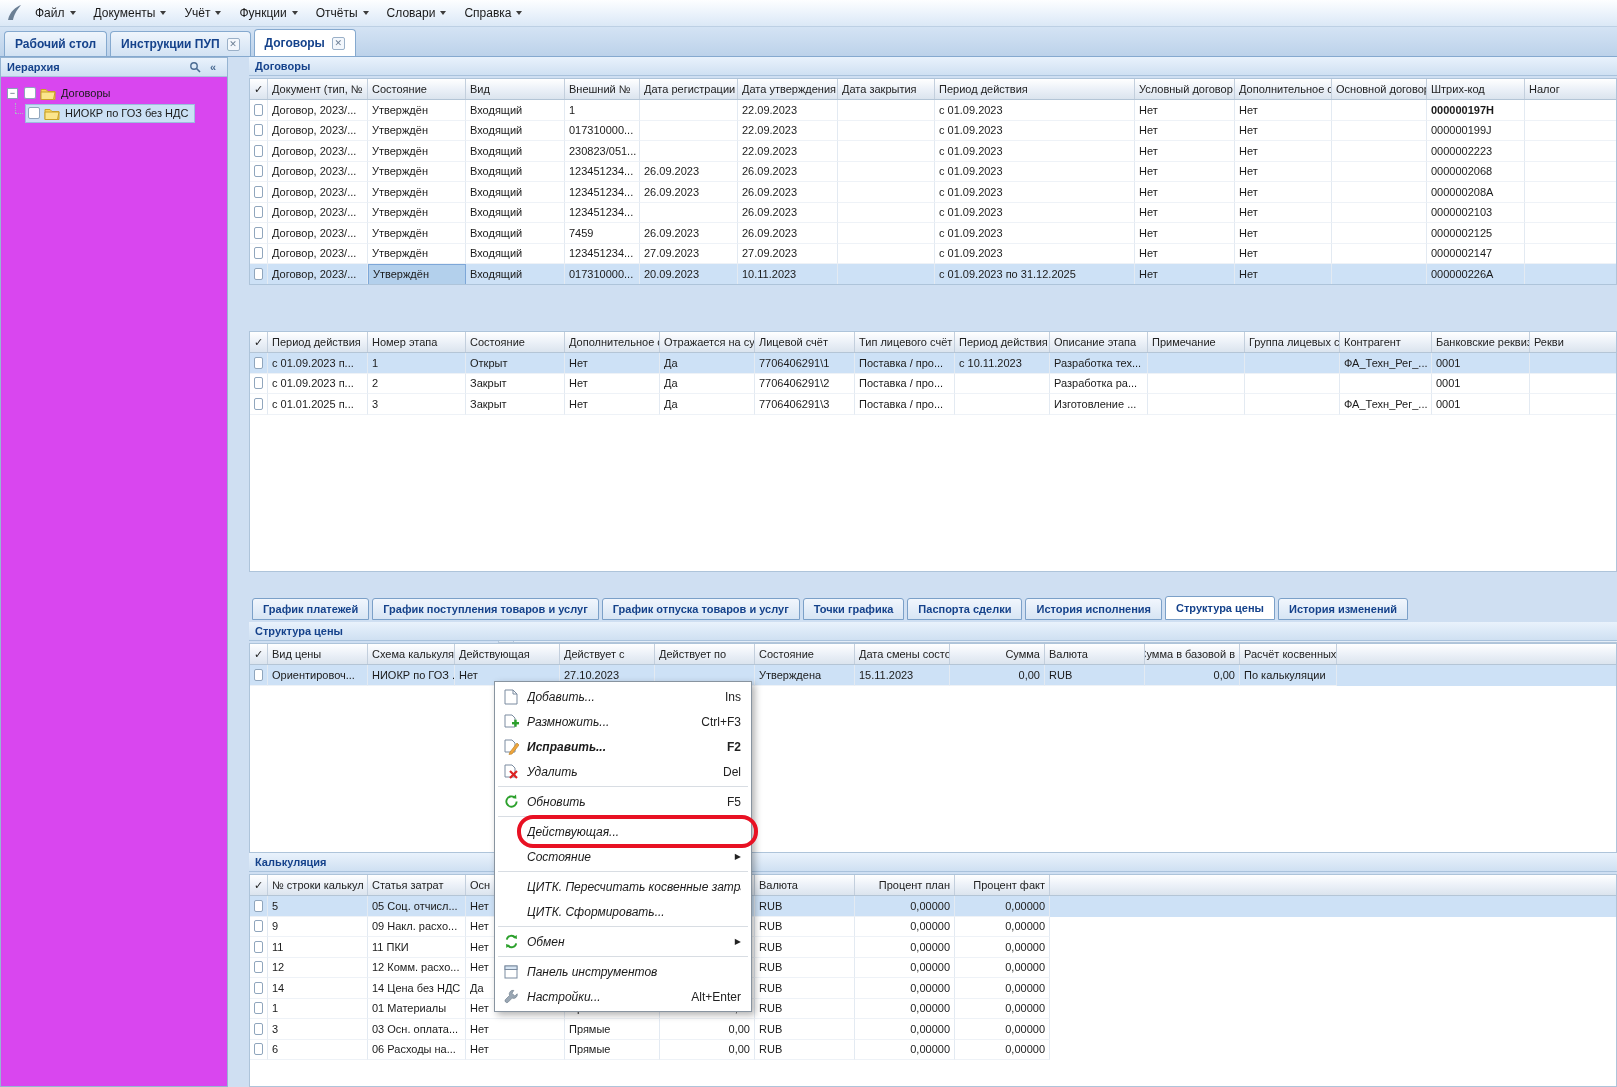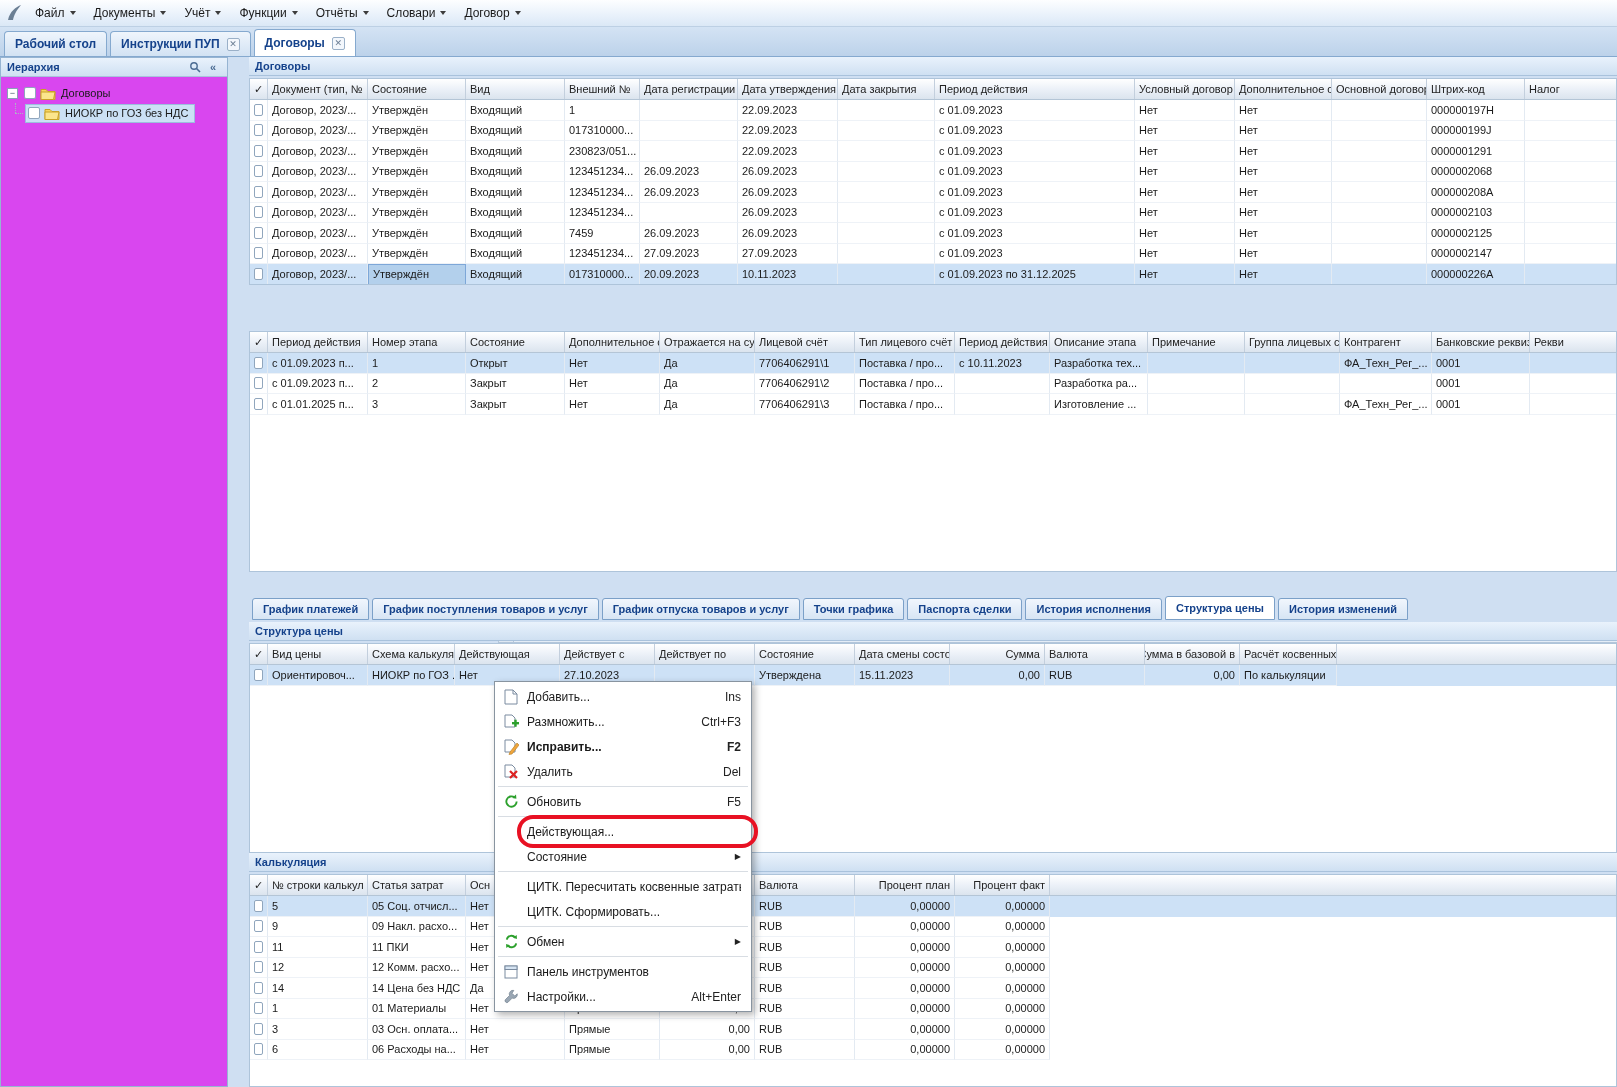--- a/index.html
+++ b/index.html
@@ -72,21 +72,21 @@
   .subtab{height:22px;display:flex;align-items:center;padding:0 10px;border:1px solid #7ba0c8;
     border-radius:3px 3px 0 0;background:linear-gradient(#f1f6fd,#d7e5f4);
     color:#15428b;font-weight:bold;font-size:11px;white-space:nowrap;}
   .subtab.active{background:#fff;height:24px;}
   
   .ctx{position:absolute;left:494px;top:681px;width:258px;background:#fff;border:1px solid #8894a0;
     box-shadow:3px 3px 7px rgba(0,0,0,.3);padding:2px;z-index:60;font-size:12px;}
   .ctx-item{position:relative;display:flex;align-items:center;height:25px;padding:0 8px 0 4px;}
   .ctx-item.bold{font-weight:bold;}
   .ctx-icon{width:20px;display:flex;align-items:center;justify-content:center;margin-right:6px;flex:none;}
-  .ctx-label{flex:1;white-space:nowrap;overflow:hidden;}
+  .ctx-label{flex:1;white-space:nowrap;overflow:hidden;font-style:italic;}
   .ctx-short{margin-left:12px;color:#222;}
   .ctx-arrow{margin-left:12px;font-size:8px;color:#222;}
   .ctx-sep{height:1px;background:#d8dde3;margin:2px 1px;}
   .red-oval{position:absolute;left:20px;right:-9px;top:-4px;bottom:-4px;
     border:4px solid #e81123;border-radius:16px;pointer-events:none;}
 </style>
 </head>
 <body>
 
 <div class="menubar">
@@ -114,21 +114,21 @@
       </div>
       <div class="menubar-item">
         <span>Отчёты</span>
         <span class="caret"></span>
       </div>
       <div class="menubar-item">
         <span>Словари</span>
         <span class="caret"></span>
       </div>
       <div class="menubar-item">
-        <span>Договор</span>
+        <span>Справка</span>
         <span class="caret"></span>
       </div>
     </div>
 </div>
 
 <div class="tabbar">
   <div style="display:flex;align-items:flex-end;gap:3px;height:100%;">
       <div class="tab">
         <span>Рабочий стол</span>
       </div>
@@ -218,21 +218,21 @@
           <div class="g-cell" style="width: 98px;">Утверждён</div>
           <div class="g-cell" style="width: 99px;">Входящий</div>
           <div class="g-cell" style="width: 75px;">1</div>
           <div class="g-cell" style="width: 98px;"></div>
           <div class="g-cell" style="width: 100px;">22.09.2023</div>
           <div class="g-cell" style="width: 97px;"></div>
           <div class="g-cell" style="width: 200px;">с 01.09.2023</div>
           <div class="g-cell" style="width: 100px;">Нет</div>
           <div class="g-cell" style="width: 97px;">Нет</div>
           <div class="g-cell" style="width: 95px;"></div>
-          <div class="g-cell" style="width: 98px;">000000197Н</div>
+          <div class="g-cell" style="width: 98px; font-weight: bold;">000000197Н</div>
           <div class="g-cell" style="width: 130px;"></div>
         </div>
         <div class="g-row">
           <div class="g-cell chkcell" style="width: 18px;">
             <div class="chk"></div>
           </div>
           <div class="g-cell" style="width: 100px;">Договор, 2023/...</div>
           <div class="g-cell" style="width: 98px;">Утверждён</div>
           <div class="g-cell" style="width: 99px;">Входящий</div>
           <div class="g-cell" style="width: 75px;">017310000...</div>
@@ -254,21 +254,21 @@
           <div class="g-cell" style="width: 98px;">Утверждён</div>
           <div class="g-cell" style="width: 99px;">Входящий</div>
           <div class="g-cell" style="width: 75px;">230823/051...</div>
           <div class="g-cell" style="width: 98px;"></div>
           <div class="g-cell" style="width: 100px;">22.09.2023</div>
           <div class="g-cell" style="width: 97px;"></div>
           <div class="g-cell" style="width: 200px;">с 01.09.2023</div>
           <div class="g-cell" style="width: 100px;">Нет</div>
           <div class="g-cell" style="width: 97px;">Нет</div>
           <div class="g-cell" style="width: 95px;"></div>
-          <div class="g-cell" style="width: 98px;">0000001291</div>
+          <div class="g-cell" style="width: 98px;">0000002223</div>
           <div class="g-cell" style="width: 130px;"></div>
         </div>
         <div class="g-row">
           <div class="g-cell chkcell" style="width: 18px;">
             <div class="chk"></div>
           </div>
           <div class="g-cell" style="width: 100px;">Договор, 2023/...</div>
           <div class="g-cell" style="width: 98px;">Утверждён</div>
           <div class="g-cell" style="width: 99px;">Входящий</div>
           <div class="g-cell" style="width: 75px;">123451234...</div>

